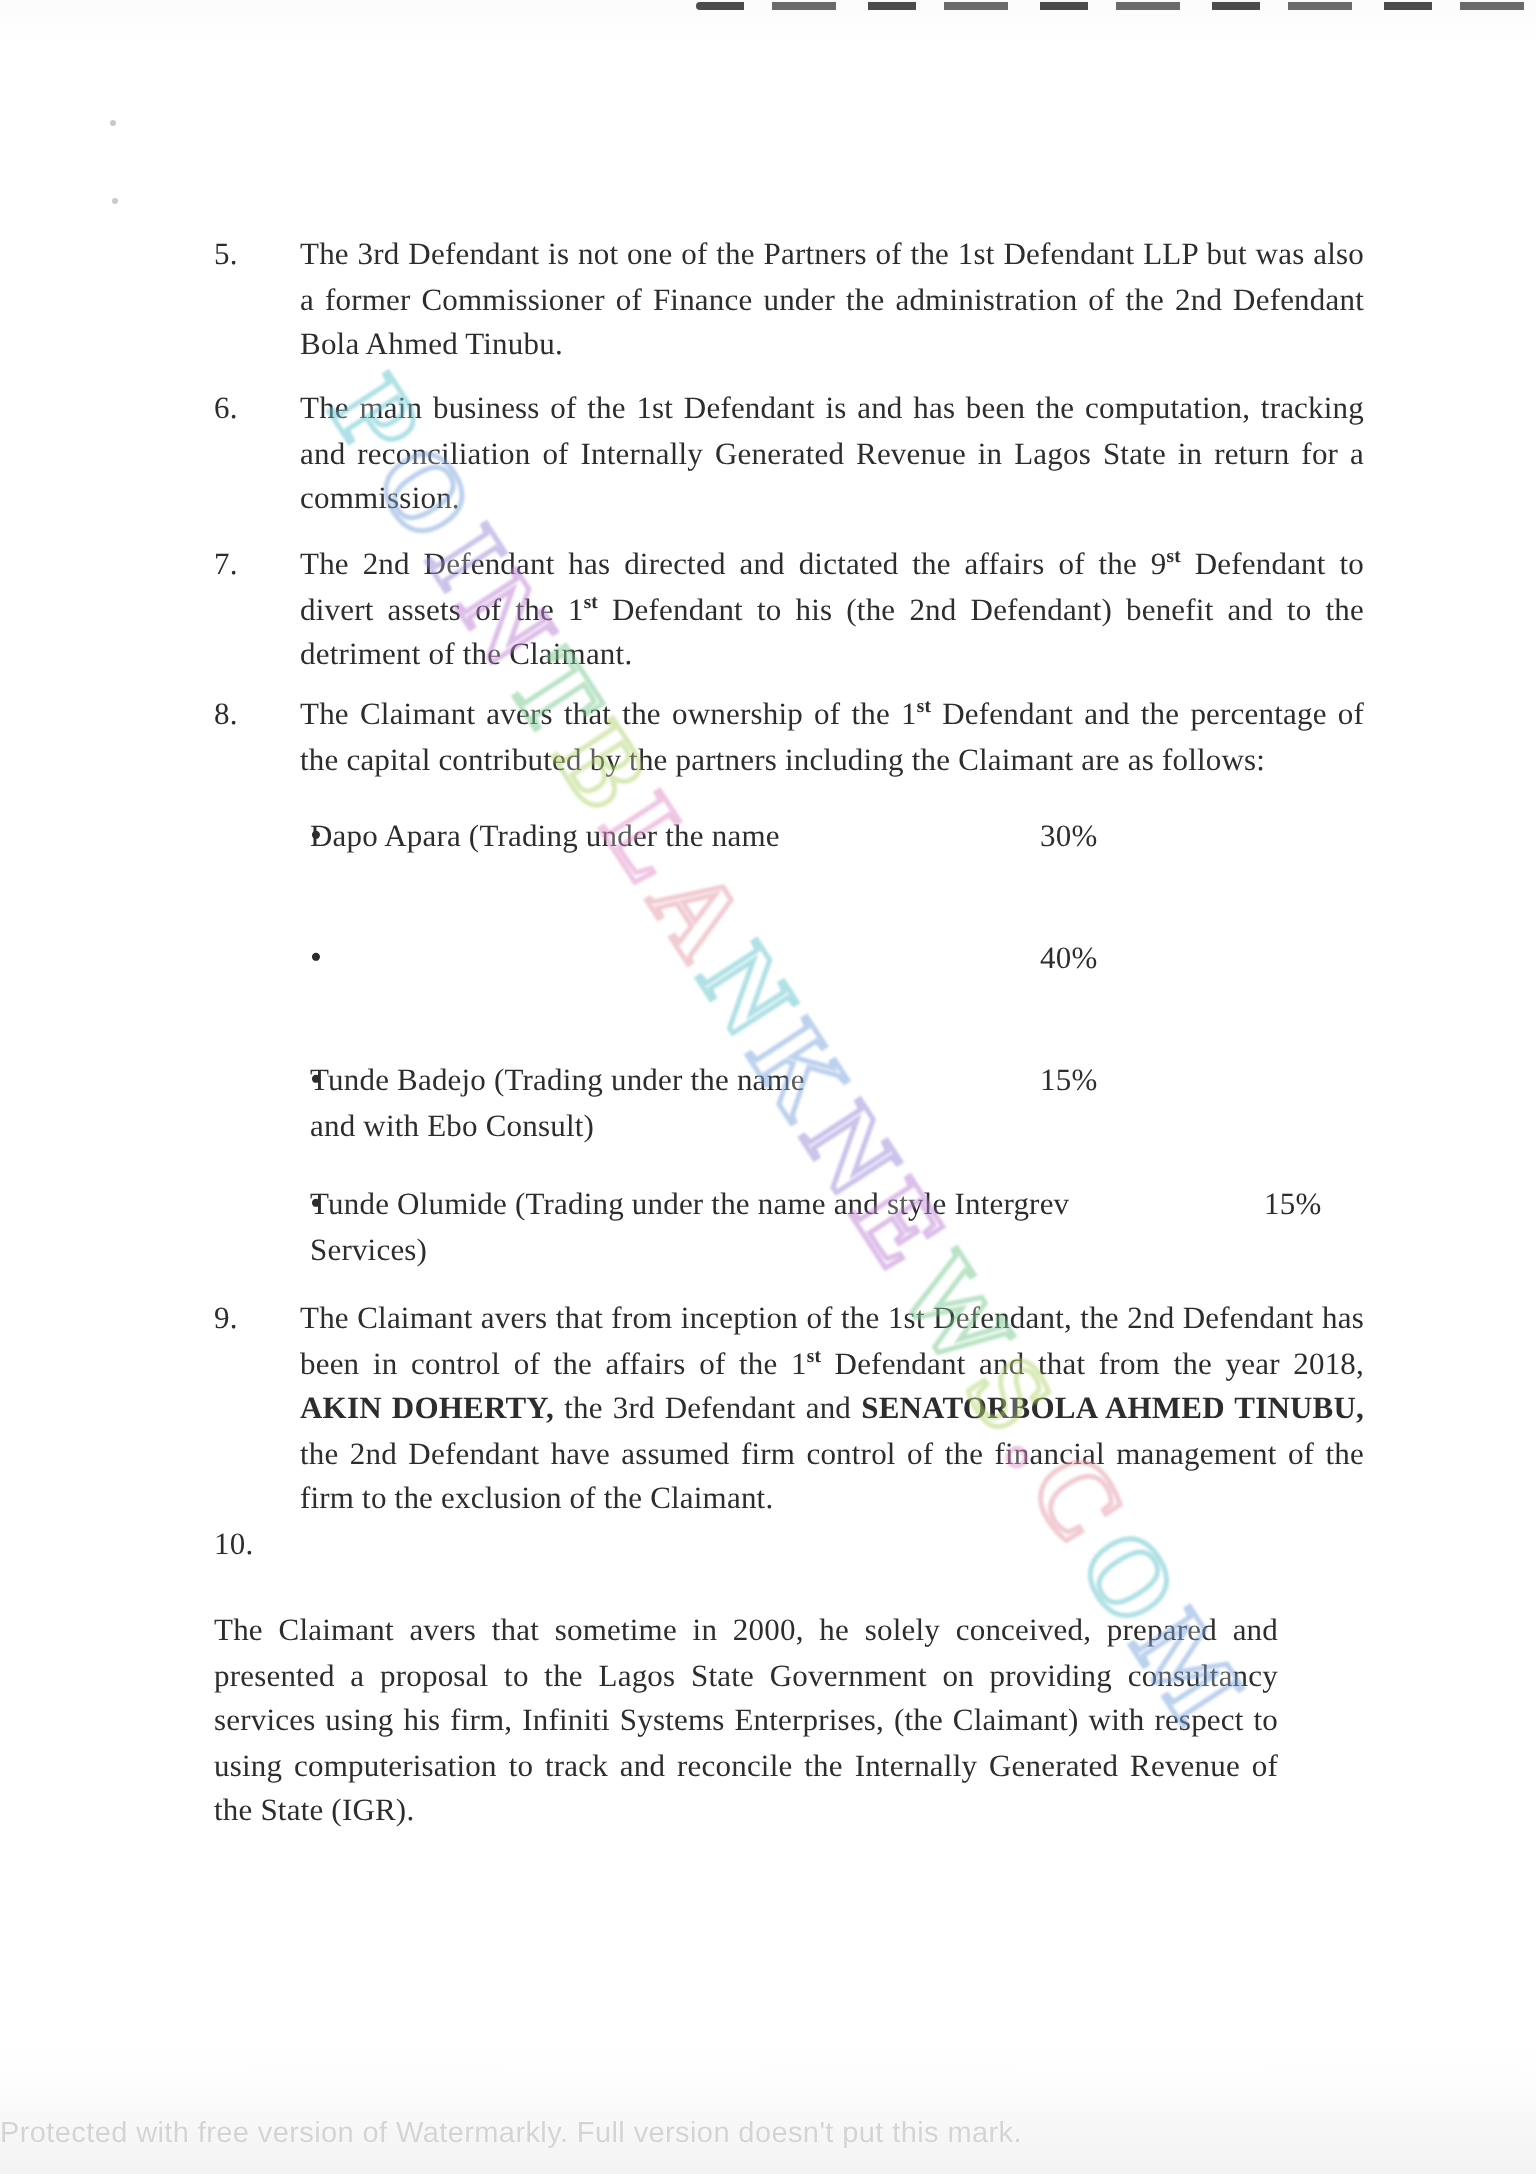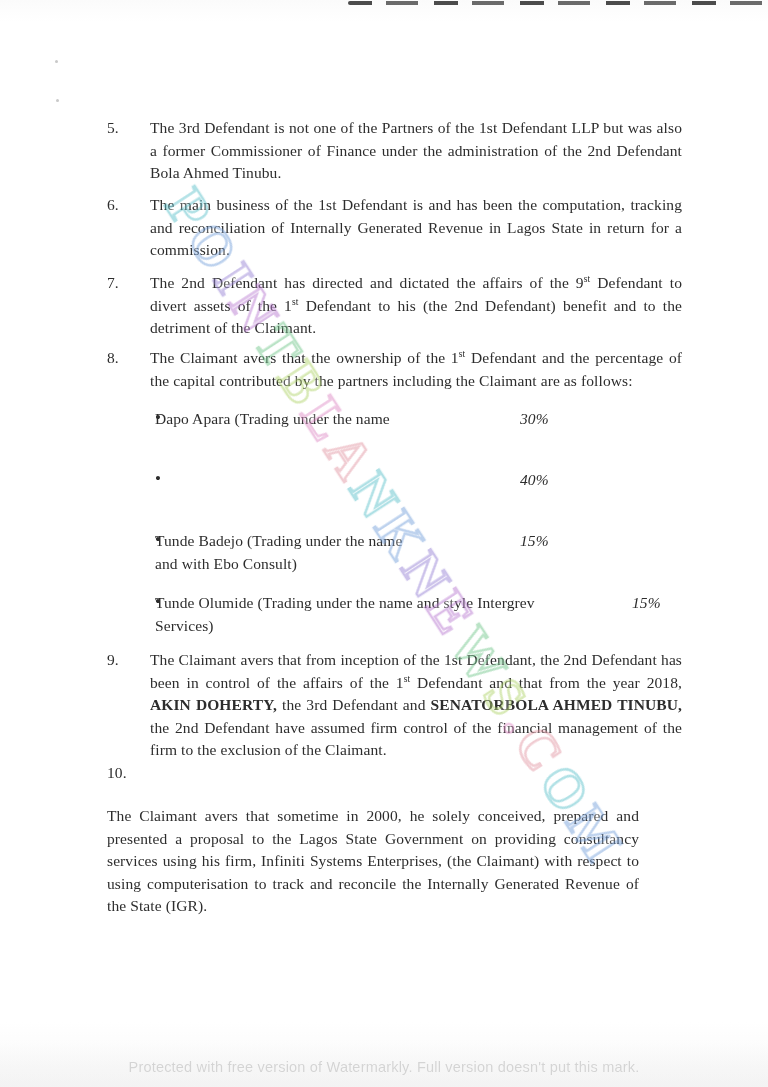--- a/index.html
+++ b/index.html
@@ -23,51 +23,51 @@
 
   .para{
     position:absolute;left:107px;width:575px;display:flex;
     font-size:15.5px;line-height:22.6px;letter-spacing:.1px;
   }
   .para .num{width:43px;flex:0 0 43px;}
   .para .ptext{width:532px;flex:0 0 532px;text-align:justify;}
   .p5{top:117px;} .p6{top:194px;} .p7{top:272px;} .p8{top:347px;}
   .p9{top:649px;} .p10{top:762px;flex-direction:column;}
   .bold{font-weight:700;}
-  .sup{font-size:.62em;vertical-align:super;line-height:0;}
+  .sup{font-size:.62em;vertical-align:super;line-height:0;font-weight:bold;}
 
   .brow{
     position:absolute;left:155px;width:570px;
     font-size:15.5px;line-height:22.6px;letter-spacing:.1px;
   }
   .b1{top:408px;} .b2{top:469px;} .b3{top:530px;} .b4{top:592px;}
   .brow .dot{position:absolute;left:0;top:-1px;font-size:17px;}
   .brow .blines{display:block;}
-  .brow .pct{position:absolute;top:0;left:365px;font-style:italic;}
+  .brow .pct{position:absolute;top:0;left:365px;}
   .b4 .pct{left:477px;}
 
   
   .watermark{
     position:absolute;left:205px;top:178px;
     transform:rotate(57deg);transform-origin:left top;
     font-size:54px;letter-spacing:7px;font-weight:700;
     white-space:nowrap;opacity:.5;pointer-events:none;z-index:5;
     filter:blur(.4px);
   }
   .wm-char{
     -webkit-text-stroke-width:2.5px;
     -webkit-text-fill-color:rgba(255,255,255,.45);
   }
 
   .footer-band{
     position:absolute;left:0;right:0;bottom:0;height:44px;
     background:linear-gradient(180deg,rgba(243,243,243,0),rgba(240,240,240,.55));
   }
   .footer-mark{
-    position:absolute;left:0;right:0;top:1059px;text-align:center;
+    position:absolute;left:0;right:0;top:1059px;
     font-family:"Liberation Sans","DejaVu Sans",sans-serif;
     font-size:14.5px;color:#d4d4d4;letter-spacing:.2px;
     text-shadow:0 0 1px #ffffff;
   }
 </style>
 </head>
 <body>
 
 <div class="page">
 

